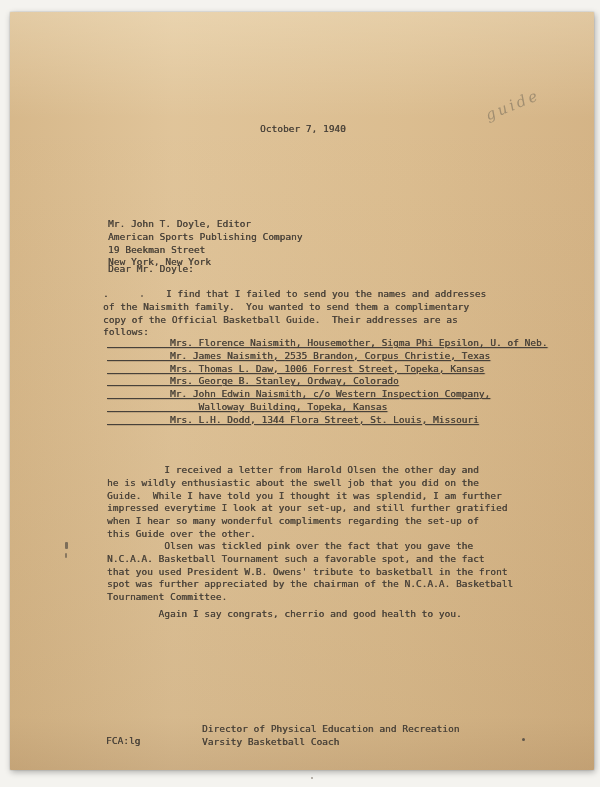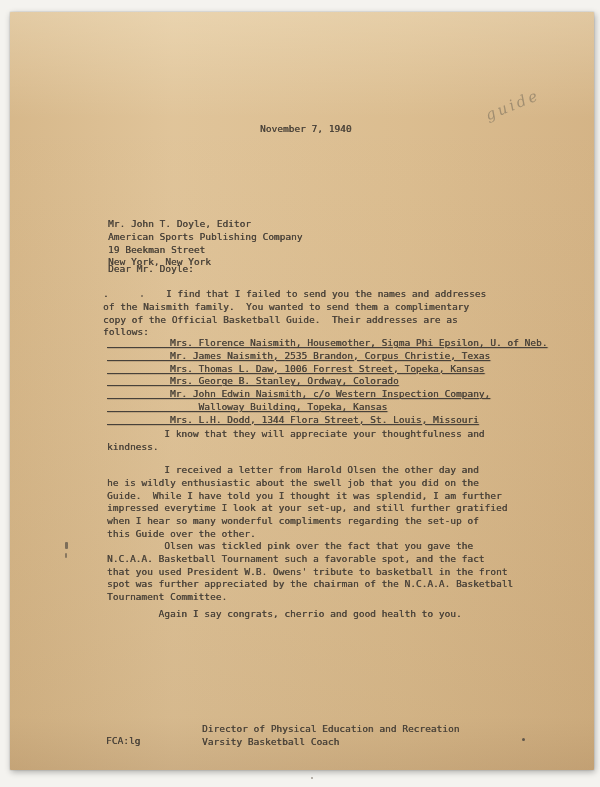--- a/index.html
+++ b/index.html
@@ -78,21 +78,21 @@
   .signature-block  { left: 192px; top: 711px; }
 </style>
 </head>
 <body style="background: rgb(244, 243, 239);">
 
 <div class="scan">
   <div class="paper">
 
     <div class="pencil-note">guide</div>
 
-    <pre class="typed date-line">November 7, 1940</pre>
+    <pre class="typed date-line">October 7, 1940</pre>
 
     <pre class="typed recipient-block">Mr. John T. Doyle, Editor
 American Sports Publishing Company
 19 Beekman Street
 New York, New York</pre>
 
     <pre class="typed salutation-line">Dear Mr. Doyle:</pre>
 
     <pre class="typed para-1">.          I find that I failed to send you the names and addresses
 of the Naismith family.  You wanted to send them a complimentary
@@ -100,22 +100,20 @@
 follows:</pre>
 
     <pre class="typed address-list">           Mrs. Florence Naismith, Housemother, Sigma Phi Epsilon, U. of Neb.
            Mr. James Naismith, 2535 Brandon, Corpus Christie, Texas
            Mrs. Thomas L. Daw, 1006 Forrest Street, Topeka, Kansas
            Mrs. George B. Stanley, Ordway, Colorado
            Mr. John Edwin Naismith, c/o Western Inspection Company,
                 Walloway Building, Topeka, Kansas
            Mrs. L.H. Dodd, 1344 Flora Street, St. Louis, Missouri</pre>
 
-    <pre class="typed para-2">          I know that they will appreciate your thoughtfulness and
-kindness.</pre>
 
     <pre class="typed para-3">          I received a letter from Harold Olsen the other day and
 he is wildly enthusiastic about the swell job that you did on the
 Guide.  While I have told you I thought it was splendid, I am further
 impressed everytime I look at your set-up, and still further gratified
 when I hear so many wonderful compliments regarding the set-up of
 this Guide over the other.</pre>
 
     <pre class="typed congrats-line">         Again I say congrats, cherrio and good health to you.</pre>
 

